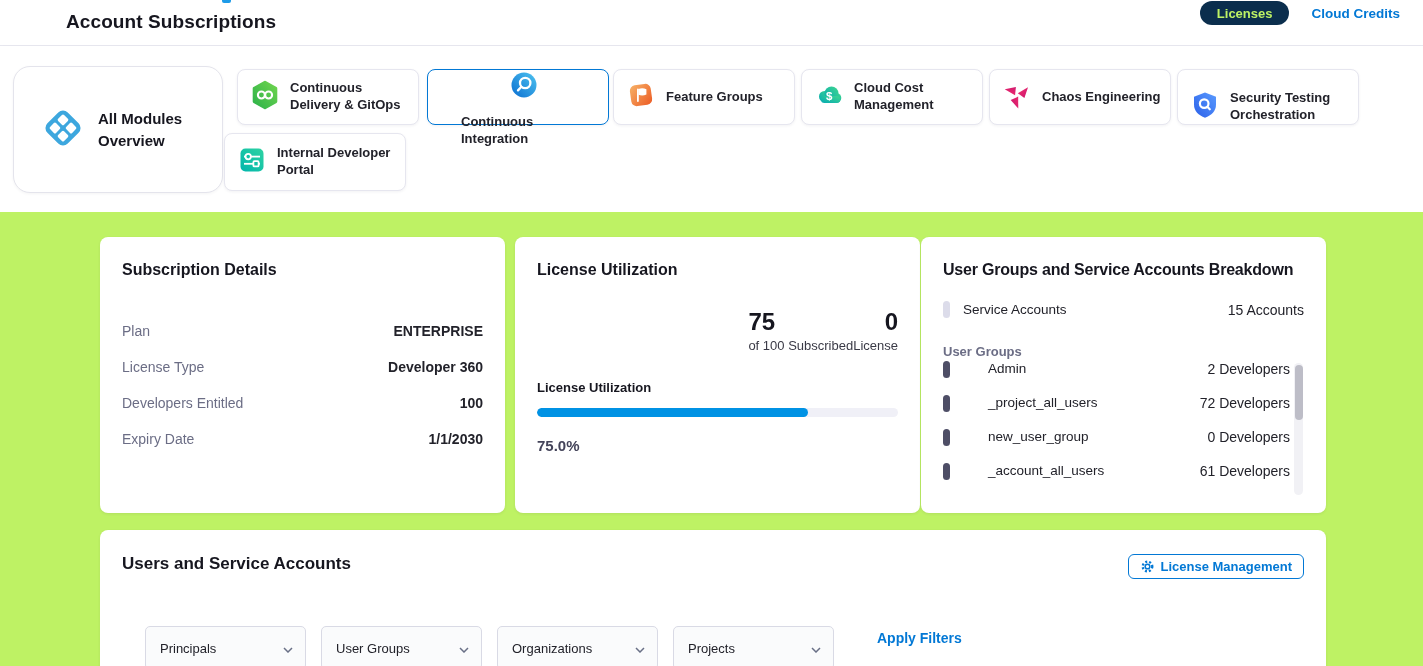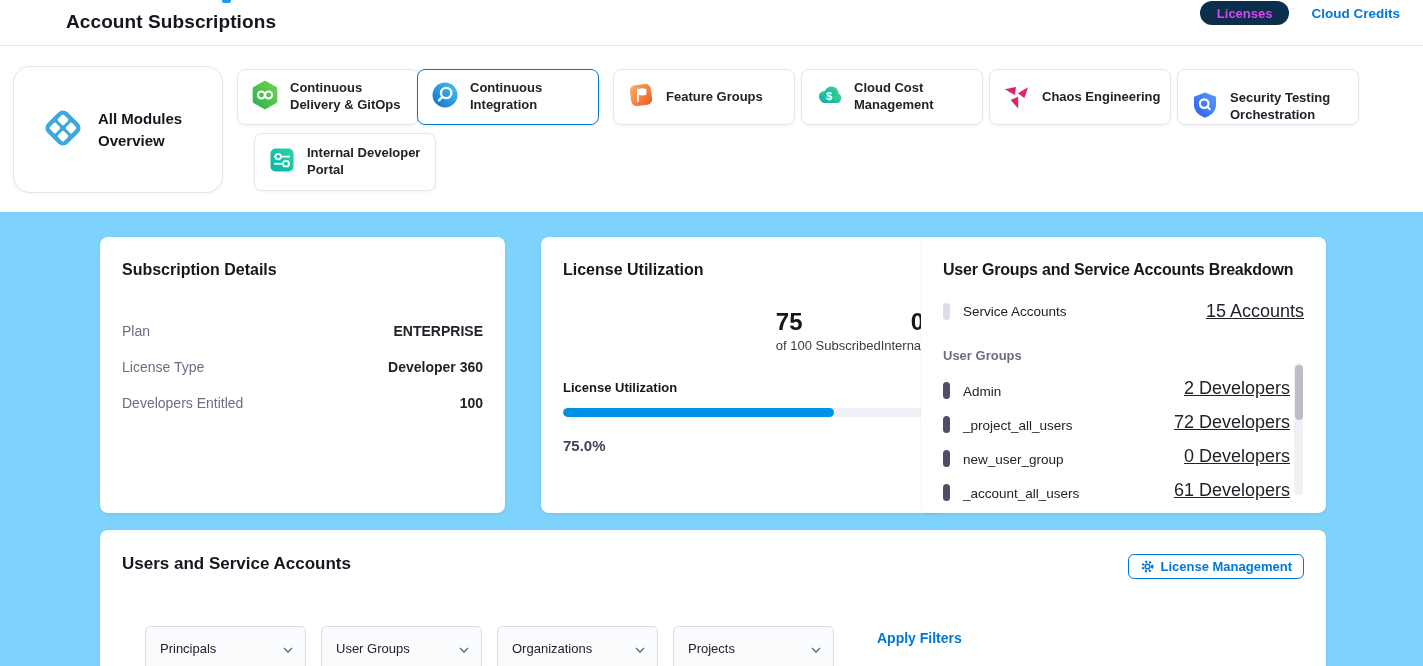--- a/index.html
+++ b/index.html
@@ -4,66 +4,66 @@
 <style>
   * { margin:0; padding:0; box-sizing:border-box; }
   html,body { width:1423px; height:666px; overflow:hidden; }
   body { font-family:"Liberation Sans","DejaVu Sans",sans-serif; background:#fff; position:relative; color:#1b1b28; }
 
   
   .header { position:absolute; top:0; left:0; width:1423px; height:46px; background:#fff; border-bottom:1px solid #e8e8f0; }
   .header-frag { position:absolute; left:222px; top:0; width:9px; height:3px; background:#1e9be8; border-radius:0 0 2px 2px; }
   .page-title { position:absolute; left:22px; top:11px; font-size:19px; font-weight:bold; color:#16161f; letter-spacing:.1px;margin-left:44px; }
   .header-right { position:absolute; right:23px; top:0; height:26px; display:flex; align-items:center; gap:22px; }
-  .licenses-pill { background:#0b2e4d; color:#d946ef; font-size:13px; font-weight:bold; border:none; border-radius:13px; height:24px; padding:0 17px; cursor:pointer; display:flex; align-items:center; }
+  .licenses-pill { background:#0b2e4d; color:#bef264; font-size:13px; font-weight:bold; border:none; border-radius:13px; height:24px; padding:0 17px; cursor:pointer; display:flex; align-items:center; }
   .cloud-credits { color:#0278d5; font-size:13.5px; font-weight:bold; text-decoration:none; cursor:pointer; }
 
   
   .module-band { position:absolute; top:46px; left:0; width:1423px; height:166px; background:#fff; box-shadow:0 2px 4px rgba(40,41,61,.07); }
   .overview-card { position:absolute; left:13px; top:20px; width:210px; height:127px; background:#fff; border:1px solid #e4e4ec; border-radius:17px; box-shadow:0 1px 3px rgba(40,41,61,.05); display:flex; align-items:center; padding-left:26px; gap:12px; cursor:pointer; }
   .overview-label { font-size:15px; font-weight:bold; color:#16161f; line-height:1.45; width:96px; }
   .mod-card { position:absolute; width:182px; height:56px; background:#fff; border:1px solid #e6e6ef; border-radius:8px; box-shadow:0 1px 3px rgba(40,41,61,.06); display:flex; align-items:center; padding-left:12px; gap:10px; cursor:pointer; }
   .mod-card.selected { border:1.5px solid #0278d5; }
   .mod-label { font-size:13px; font-weight:600; color:#22222a; line-height:1.3; width:126px; }
 
   
-  .main-bg { position:absolute; top:212px; left:0; width:1423px; height:454px; background:#7dd3fc; }
+  .main-bg { position:absolute; top:212px; left:0; width:1423px; height:454px; background:#bef264; }
   .card { position:absolute; background:#fff; border-radius:8px; box-shadow:0 1px 3px rgba(40,41,61,.09); }
   .card-title { font-size:16px; font-weight:bold; color:#16161f; }
 
   
   .card-subs { left:100px; top:25px; width:405px; height:276px; padding:24px 22px; }
   .kv-row { display:flex; justify-content:space-between; align-items:flex-end; height:36px; margin-top:0; }
   .kv-rows { margin-top:24px; }
   .kv-label { font-size:14px; color:#6b6d85; }
   .kv-value { font-size:14px; font-weight:bold; color:#22222a; }
 
   
-  .card-util { left:541px; top:25px; width:405px; height:276px; padding:24px 22px; }
+  .card-util { left:515px; top:25px; width:405px; height:276px; padding:24px 22px; }
   .util-numbers { display:flex; justify-content:flex-end; margin-top:30px; }
   .util-big { font-size:24px; font-weight:bold; color:#16161f; line-height:1.1; }
   .util-cap { font-size:13px; color:#3a3a46; margin-top:3px; }
   .util-col-right { text-align:right; }
   .util-bar-label { font-size:13px; font-weight:bold; color:#16161f; margin-top:27px; }
   .util-bar { margin-top:13px; height:9px; border-radius:5px; background:#f0f0f7; overflow:hidden; }
   .util-bar-fill { height:100%; background:#0092e4; border-radius:5px; }
   .util-percent { font-size:15px; font-weight:bold; color:#44445a; margin-top:20px; }
 
   
   .card-break { left:921px; top:25px; width:405px; height:276px; padding:24px 22px 18px 22px; }
   .card-break .card-title { letter-spacing:-.2px; white-space:nowrap; }
   .ba-row { display:flex; align-items:center; margin-top:22px; }
   .pill-marker { width:7px; height:17px; border-radius:4px; flex:0 0 auto; }
   .pill-light { background:#dcdcea; }
   .pill-dark { background:#4e4e66; }
   .ba-name { font-size:13.5px; color:#22222a; margin-left:13px; }
-  .ba-val { margin-left:auto; font-size:18px; color:#22222a;text-decoration:underline; }
+  .ba-val { margin-left:auto; font-size:14px; color:#22222a; }
   .ug-head { font-size:13px; font-weight:bold; color:#6b6d85; margin-top:26px; }
   .ug-list { margin-top:2px; padding-right:14px; }
-  .ug-row { display:flex; align-items:flex-end; height:34px; }
+  .ug-row { display:flex; align-items:flex-start; height:34px;gap:25px; }
   .ug-scroll { position:absolute; right:23px; top:126px; width:9px; height:132px; background:#f1f1f5; border-radius:5px; }
   .ug-thumb { position:absolute; left:0.5px; top:2px; width:8px; height:55px; background:#bdbdc7; border-radius:4px; }
 
   
   .card-users { left:100px; top:318px; width:1226px; height:200px; padding:24px 22px; }
   .users-title { font-size:17px; font-weight:bold; color:#16161f; }
   .lm-btn { position:absolute; right:22px; top:24px; height:25px; display:flex; align-items:center; gap:6px; border:1px solid #0278d5; border-radius:6px; background:#fff; padding:0 11px; color:#0278d5; font-size:13px; font-weight:600; cursor:pointer; }
   .filters-row { display:flex; align-items:center; margin-top:32px; margin-left:23px; }
   .dropdown { width:161px; height:44px; background:#fafbfc; border:1px solid #d9dae5; border-radius:5px; display:flex; align-items:center; padding:0 12px 0 14px; margin-right:15px; cursor:pointer;margin-top:20px; }
   .dropdown-label { font-size:13px; color:#22222a; }
@@ -107,21 +107,21 @@
             </linearGradient>
           </defs>
         <path d="M15 2.2 L25.8 8.4 V21.6 L15 27.8 L4.2 21.6 V8.4 Z" fill="url(#gcd)" stroke="url(#gcd)" stroke-width="3" stroke-linejoin="round"></path>
         <circle cx="11.4" cy="15" r="3.5" fill="none" stroke="#fff" stroke-width="2.1"></circle>
         <circle cx="18.6" cy="15" r="3.5" fill="none" stroke="#fff" stroke-width="2.1"></circle>
       </svg>
     </span>
     <span class="mod-label">Continuous Delivery &amp; GitOps</span>
   </div>
 
-  <div class="mod-card selected" style="left:417px; top:23px;">
+  <div class="mod-card selected" style="left:427px; top:23px;flex-direction:column;">
     <span>
       <svg width="30" height="30" viewBox="0 0 30 30">
         <defs>
             <linearGradient id="gci" x1="0" y1="1" x2="1" y2="0">
               <stop offset="0" stop-color="#0a6ed1"></stop>
               <stop offset="1" stop-color="#4fc4f0"></stop>
             </linearGradient>
           </defs>
         <circle cx="15" cy="15" r="12.5" fill="url(#gci)"></circle>
         <circle cx="16.2" cy="13" r="5.2" fill="none" stroke="#fff" stroke-width="2.3"></circle>
@@ -198,21 +198,21 @@
             </linearGradient>
           </defs>
         <path d="M15 2.5 L26 6.8 V14.5 C26 21.3 21.5 25.3 15 27.8 C8.5 25.3 4 21.3 4 14.5 V6.8 Z" fill="url(#gst)"></path>
         <circle cx="14.2" cy="13.6" r="4.3" fill="none" stroke="#fff" stroke-width="2.2"></circle>
         <line x1="17.3" y1="16.8" x2="19.8" y2="19.3" stroke="#fff" stroke-width="2.2" stroke-linecap="round"></line>
       </svg>
     </span>
     <span class="mod-label">Security Testing Orchestration</span>
   </div>
 
-  <div class="mod-card" style="left:254px; top:87px; height:58px;">
+  <div class="mod-card" style="left:224px; top:87px; height:58px;">
     <span>
       <svg width="30" height="30" viewBox="0 0 30 30">
         <defs>
             <linearGradient id="gid" x1="0" y1="1" x2="1" y2="0">
               <stop offset="0" stop-color="#00b5ac"></stop>
               <stop offset="1" stop-color="#2ed3a2"></stop>
             </linearGradient>
           </defs>
         <rect x="3.5" y="3.5" width="23" height="23" rx="5" fill="url(#gid)"></rect>
         <line x1="7" y1="11.6" x2="23" y2="11.6" stroke="#fff" stroke-width="1.8"></line>
@@ -235,33 +235,37 @@
         <span class="kv-value">ENTERPRISE</span>
       </div>
       <div class="kv-row">
         <span class="kv-label">License Type</span>
         <span class="kv-value">Developer 360</span>
       </div>
       <div class="kv-row">
         <span class="kv-label">Developers Entitled</span>
         <span class="kv-value">100</span>
       </div>
+      <div class="kv-row">
+        <span class="kv-label">Expiry Date</span>
+        <span class="kv-value">1/1/2030</span>
+      </div>
     </div>
   </div>
 
   <div class="card card-util">
     <div class="card-title">License Utilization</div>
     <div class="util-numbers">
       <div>
         <div class="util-big">75</div>
         <div class="util-cap">of 100 Subscribed</div>
       </div>
       <div class="util-col-right">
         <div class="util-big">0</div>
-        <div class="util-cap">Internal</div>
+        <div class="util-cap">License</div>
       </div>
     </div>
     <div class="util-bar-label">License Utilization</div>
     <div class="util-bar">
       <div class="util-bar-fill" style="width: 75%;"></div>
     </div>
     <div class="util-percent">75.0%</div>
   </div>
 
   <div class="card card-break">

